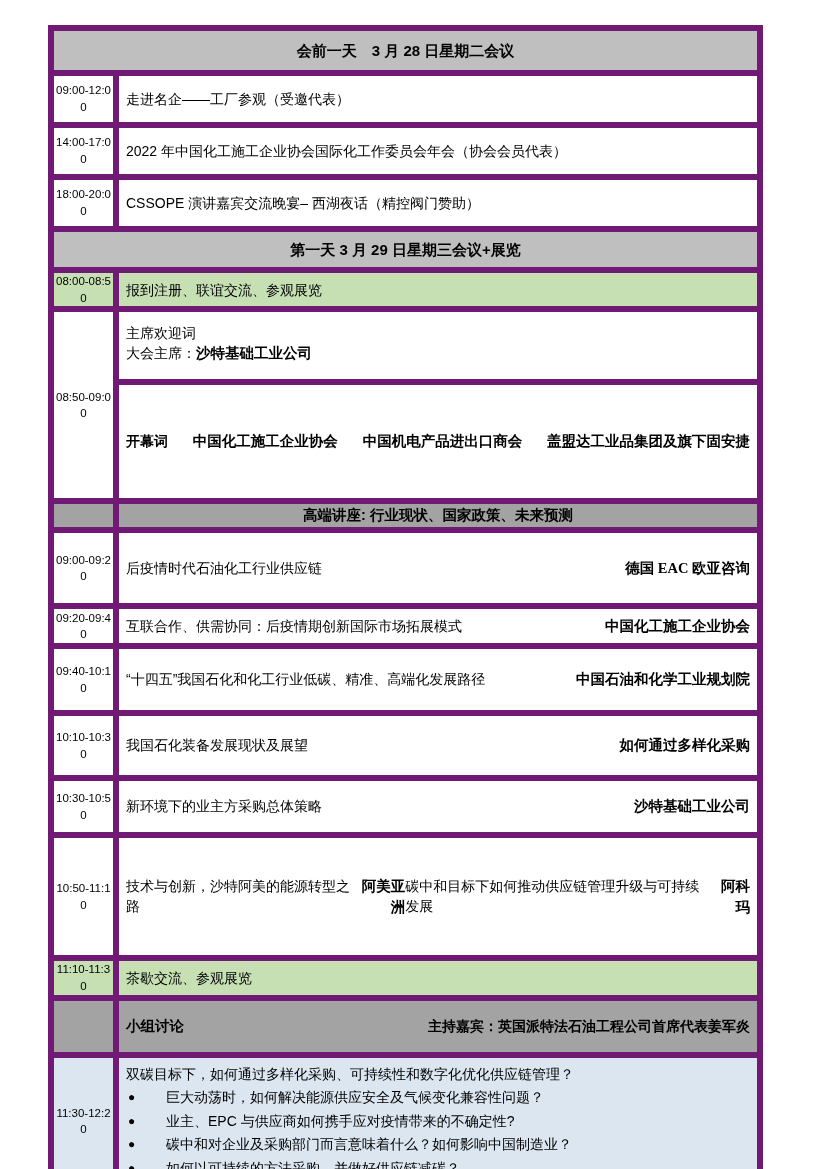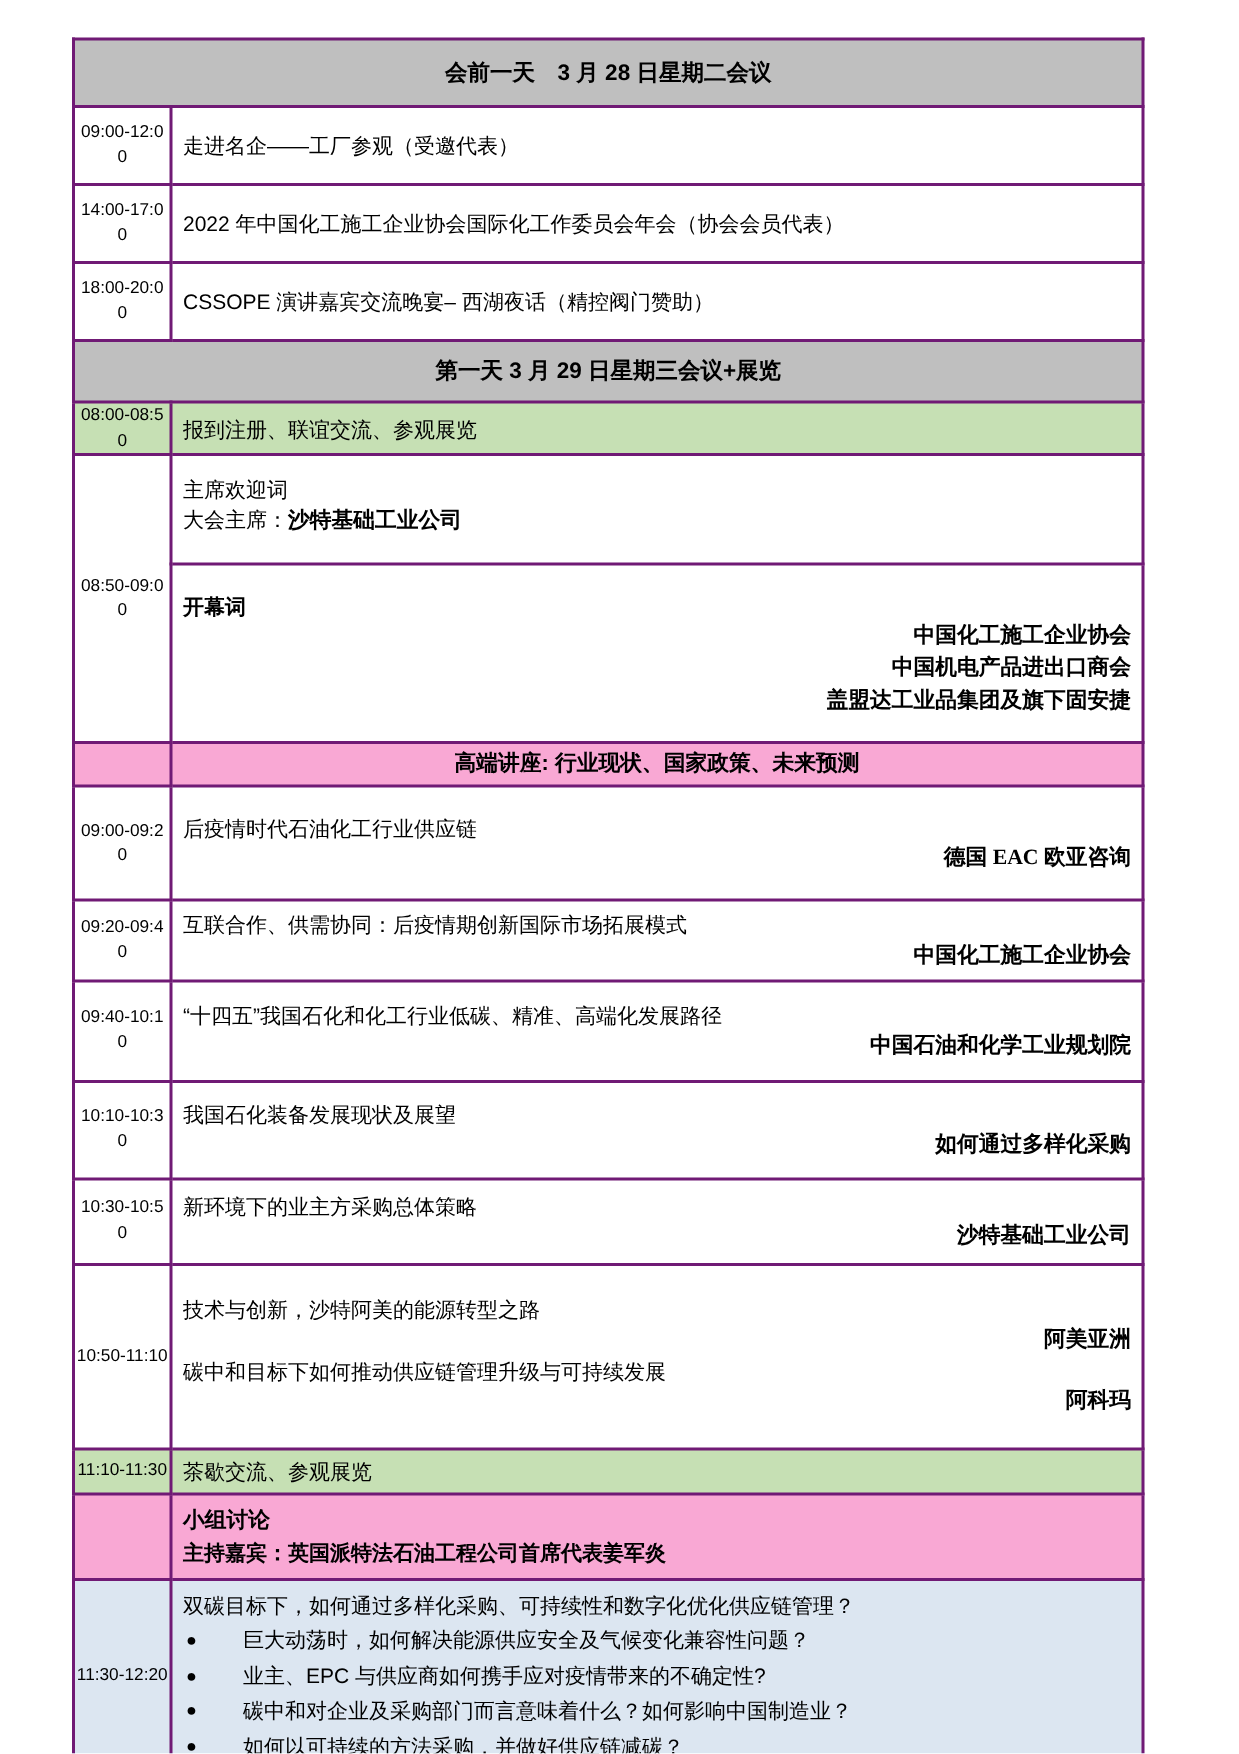--- a/index.html
+++ b/index.html
@@ -17,21 +17,21 @@
     background: #ffffff;
     overflow: hidden;
   }
   table.agenda {
     border-collapse: collapse;
     width: 715px;
     table-layout: fixed;
   }
   col.c-time { width: 65px; }
   td {
-    border: 2px solid #701a75;
+    border: 6px solid #701a75;
     padding: 0;
     vertical-align: middle;
     font-size: 14px;
     line-height: 1.45;
     word-break: break-all;
   }
   td.day-hdr {
     background: #bfbfbf;
     text-align: center;
     font-weight: bold;
@@ -39,30 +39,30 @@
   }
   td.time {
     text-align: center;
     font-size: 11.5px;
     letter-spacing: 0;
     padding: 0 1px;
   }
   td.cell { padding: 4px 7px; margin-top: 12px; }
   td.p0 { padding: 0; }
   .bg-ltgreen { background: #c6e0b4; }
-  .bg-mdgreen { background: #f9a8d4; }
+  .bg-mdgreen { background: #a3a3a3; }
   .bg-blue    { background: #dce6f1; }
   .band-title {
     text-align: center;
     font-weight: bold;
     font-size: 14.5px;
   }
   .vbox {
     display: flex;
-    flex-direction: column;
+    flex-direction: row;
     justify-content: space-between;
     height: 100%;
     box-sizing: border-box;
     padding: 5px 7px;
   }
   .org {
     text-align: right;
     font-weight: bold;
     font-family: "Liberation Serif", serif;
     font-size: 14.5px;

